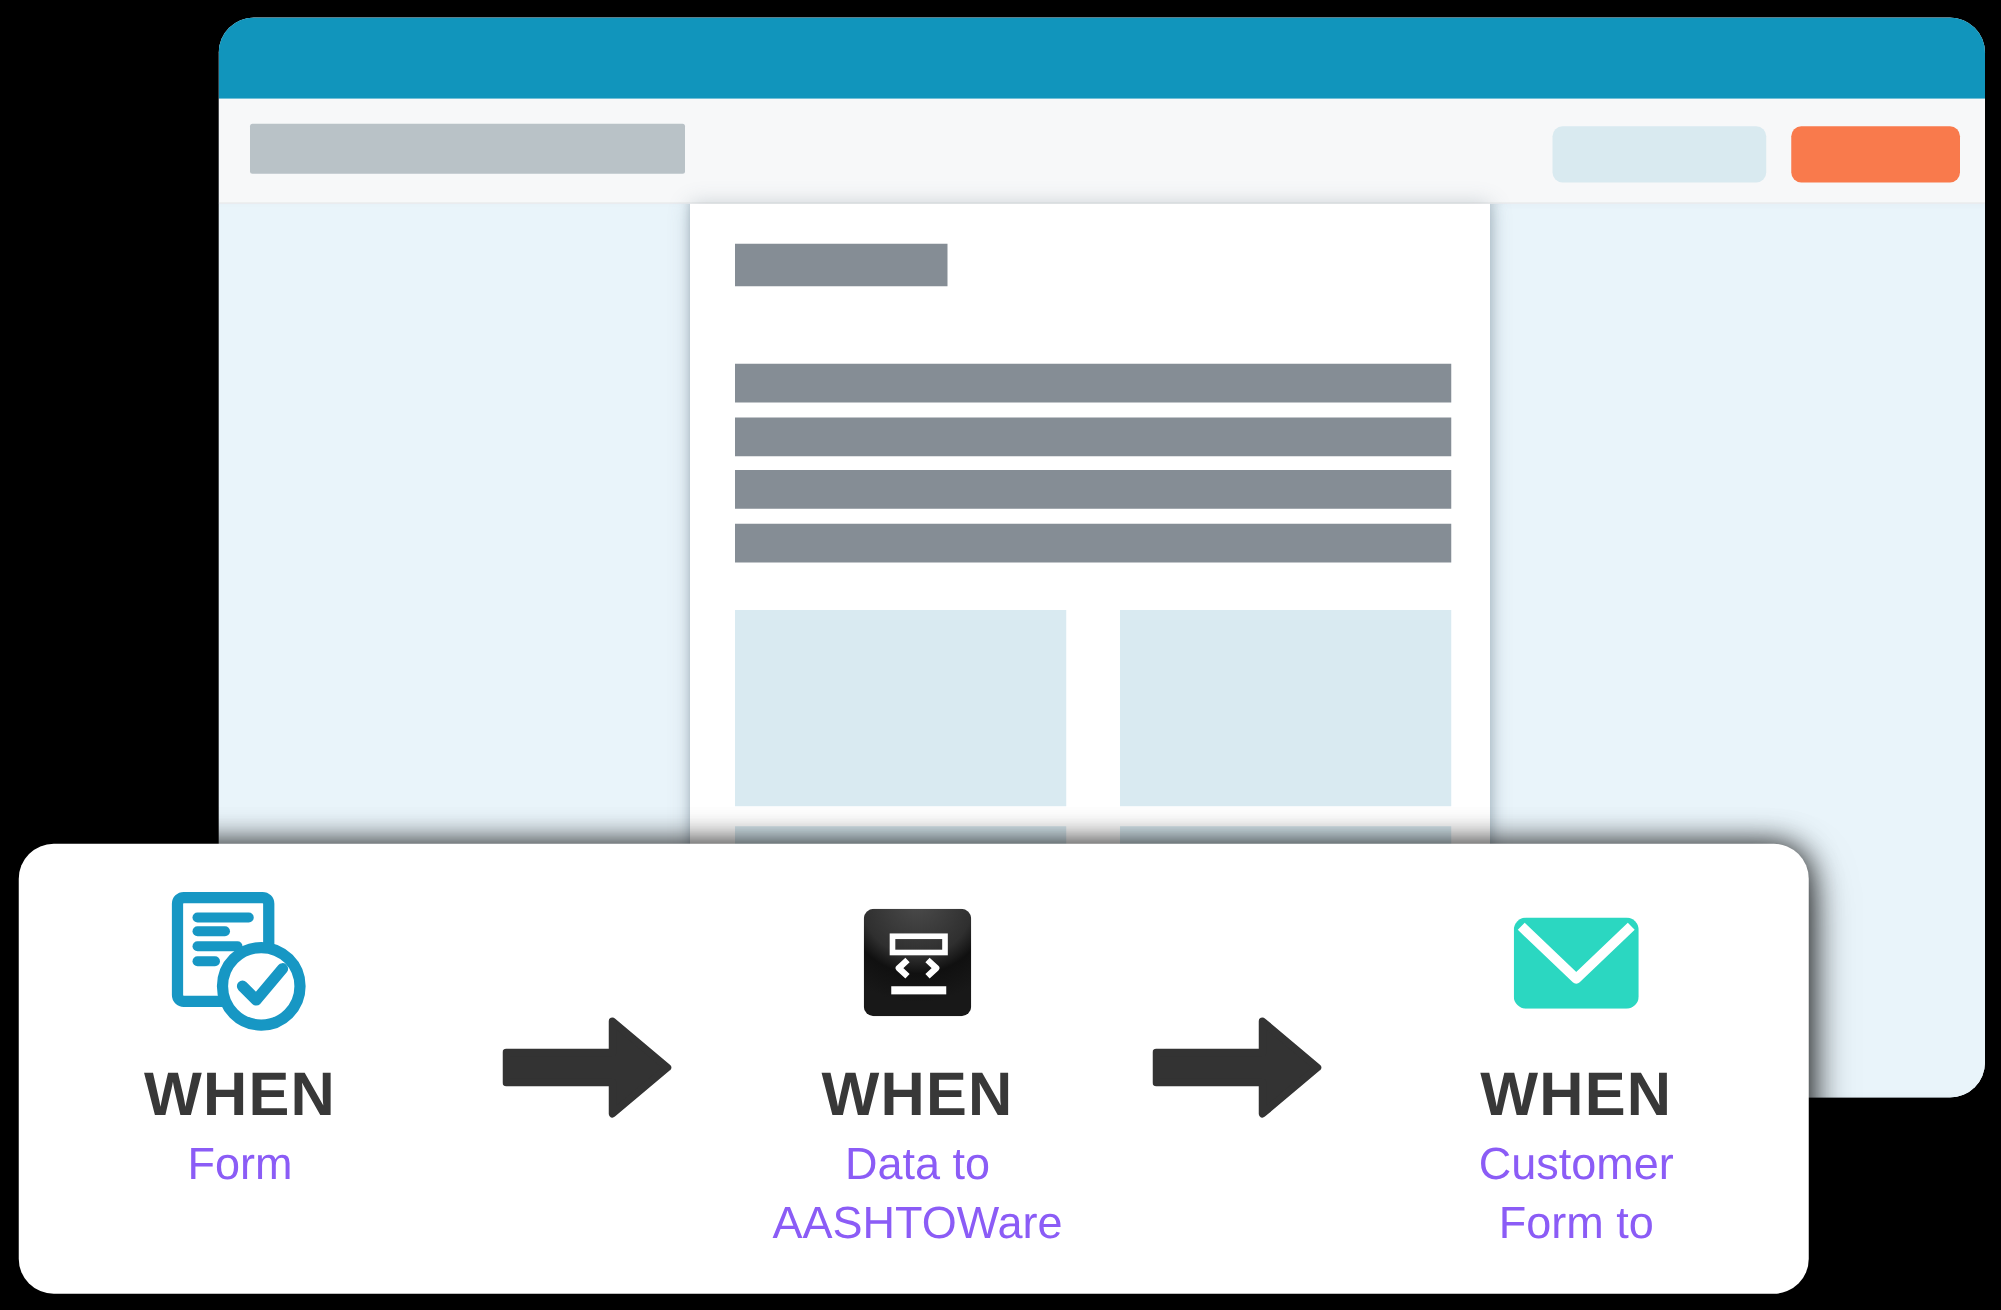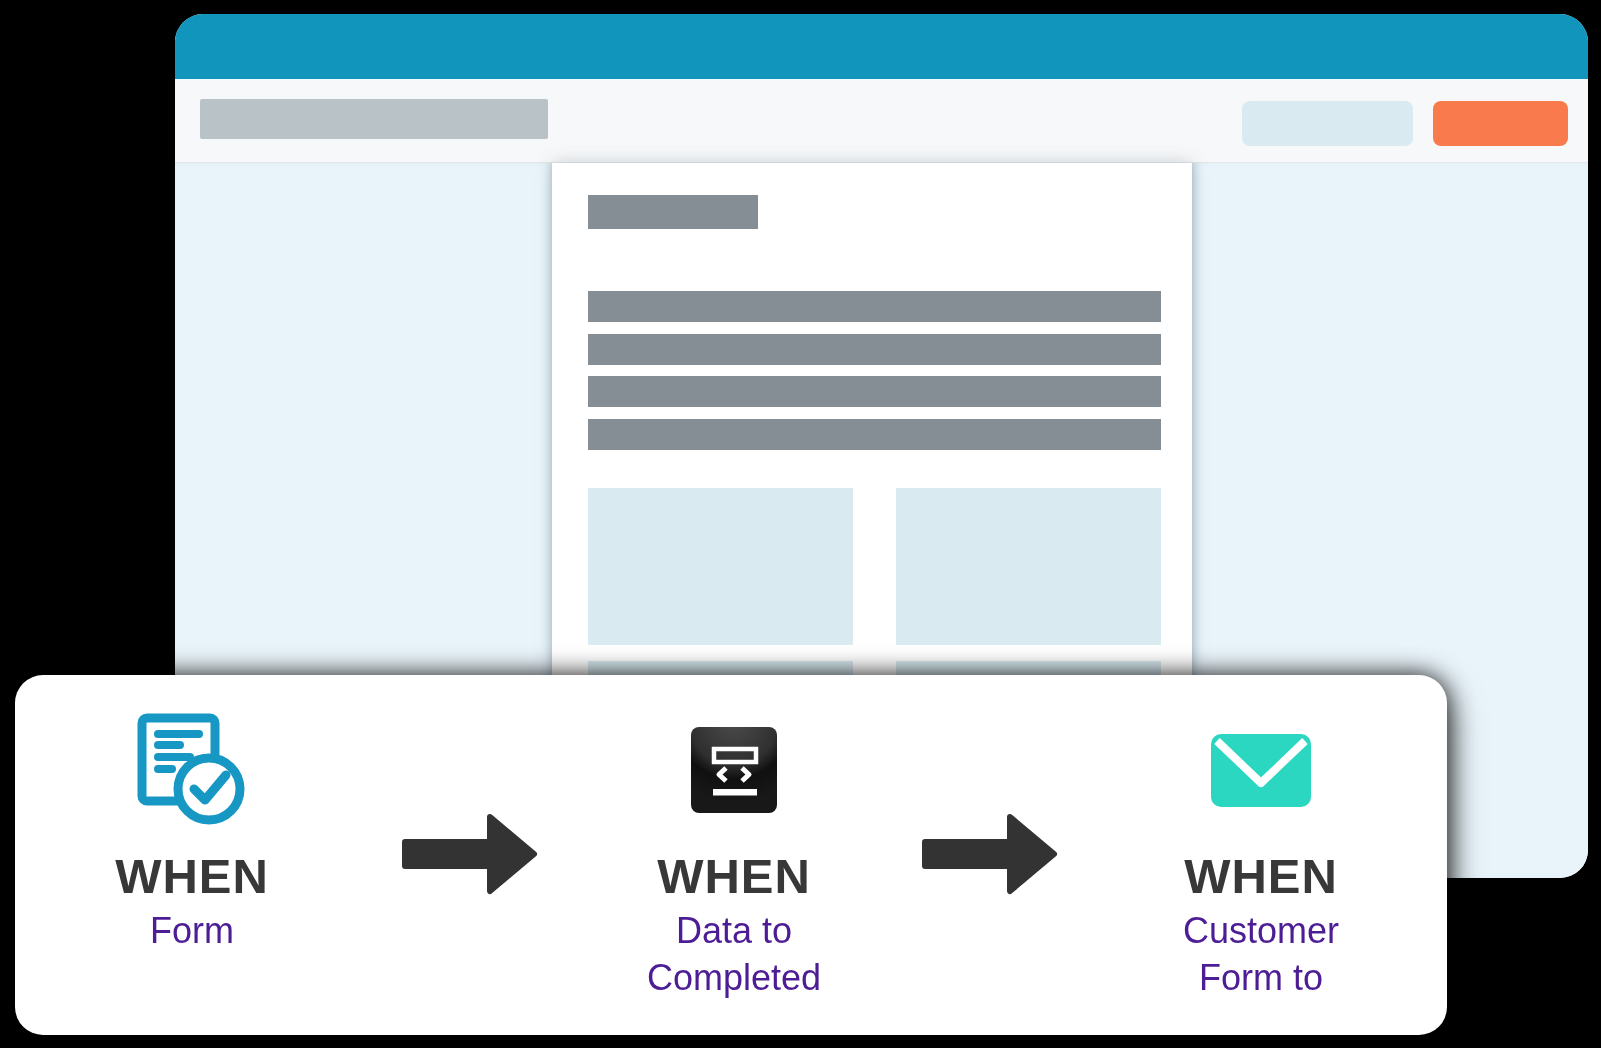--- a/index.html
+++ b/index.html
@@ -43,21 +43,21 @@
     border-radius:28px; background:#ffffff;
     box-shadow:0 0 24px rgba(0,0,0,.8), 0 14px 36px rgba(0,0,0,.6);
   }
   .step { position:absolute; top:36px; width:340px; display:flex; flex-direction:column; align-items:center; }
   .step.s1 { left:7px; } .step.s2 { left:549px; } .step.s3 { left:1076px; }
   .icon-box { height:118px; display:flex; align-items:center; justify-content:center; }
   .step-title {
     margin-top:20px; font-size:49px; font-weight:800; letter-spacing:1px;
     color:#383838; line-height:54px; text-align:center;
   }
-  .step-sub { margin-top:4px; font-size:36px; color:#4c1d95; line-height:47px; text-align:center; }
+  .step-sub { margin-top:4px; font-size:36px; color:#8b5cf6; line-height:47px; text-align:center; }
 
   .arrow { position:absolute; top:134px; width:136px; height:90px; }
   .arrow.a1 { left:387px; } .arrow.a2 { left:907px; }
 </style>
 </head>
 <body>
 
 <div class="canvas">
 
   <div class="window">
@@ -126,21 +126,21 @@
           <rect x="0" y="0" width="86" height="86" rx="8" fill="url(#routeGrad)"></rect>
           <rect x="23" y="22" width="42" height="13" fill="none" stroke="#ffffff" stroke-width="4.5"></rect>
           <path d="M35 41 L28 47.5 L35 54" fill="none" stroke="#ffffff" stroke-width="5" stroke-linejoin="round"></path>
           <path d="M51 41 L58 47.5 L51 54" fill="none" stroke="#ffffff" stroke-width="5" stroke-linejoin="round"></path>
           <rect x="22" y="62" width="44" height="6.5" fill="#ffffff"></rect>
         </svg>
       </div>
       <div class="step-title">WHEN</div>
       <div class="step-sub">
         <div>Data to</div>
-        <div>Completed</div>
+        <div>AASHTOWare</div>
       </div>
     </div>
 
     <div class="arrow a2">
       <svg width="136" height="90" viewBox="0 0 136 90">
         <path d="M3 33 H88 V8 L132 45 L88 82 V57 H3 Z" fill="#333333" stroke="#333333" stroke-width="6" stroke-linejoin="round"></path>
       </svg>
     </div>
 
     <div class="step s3">

